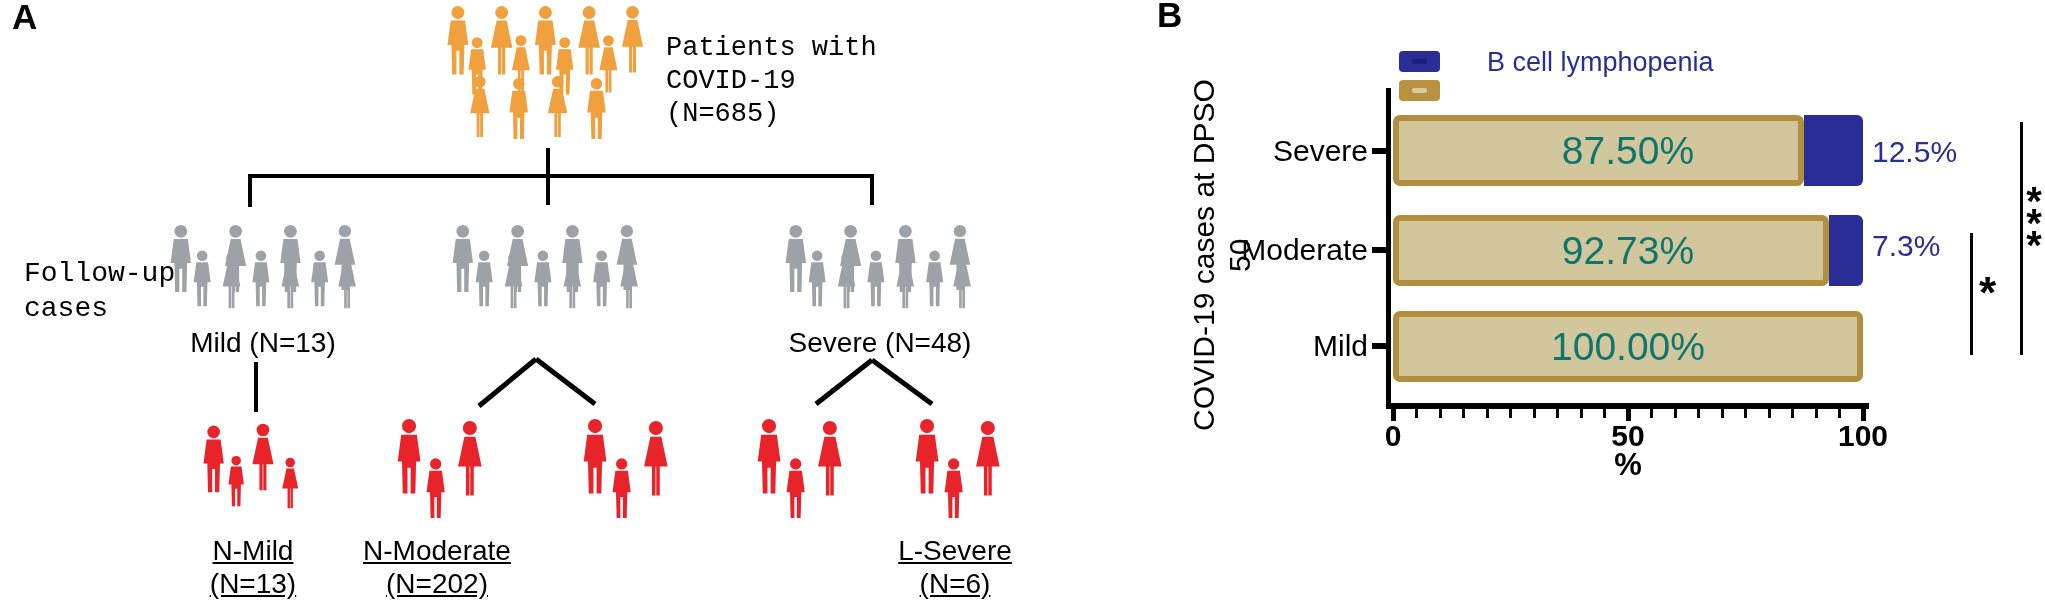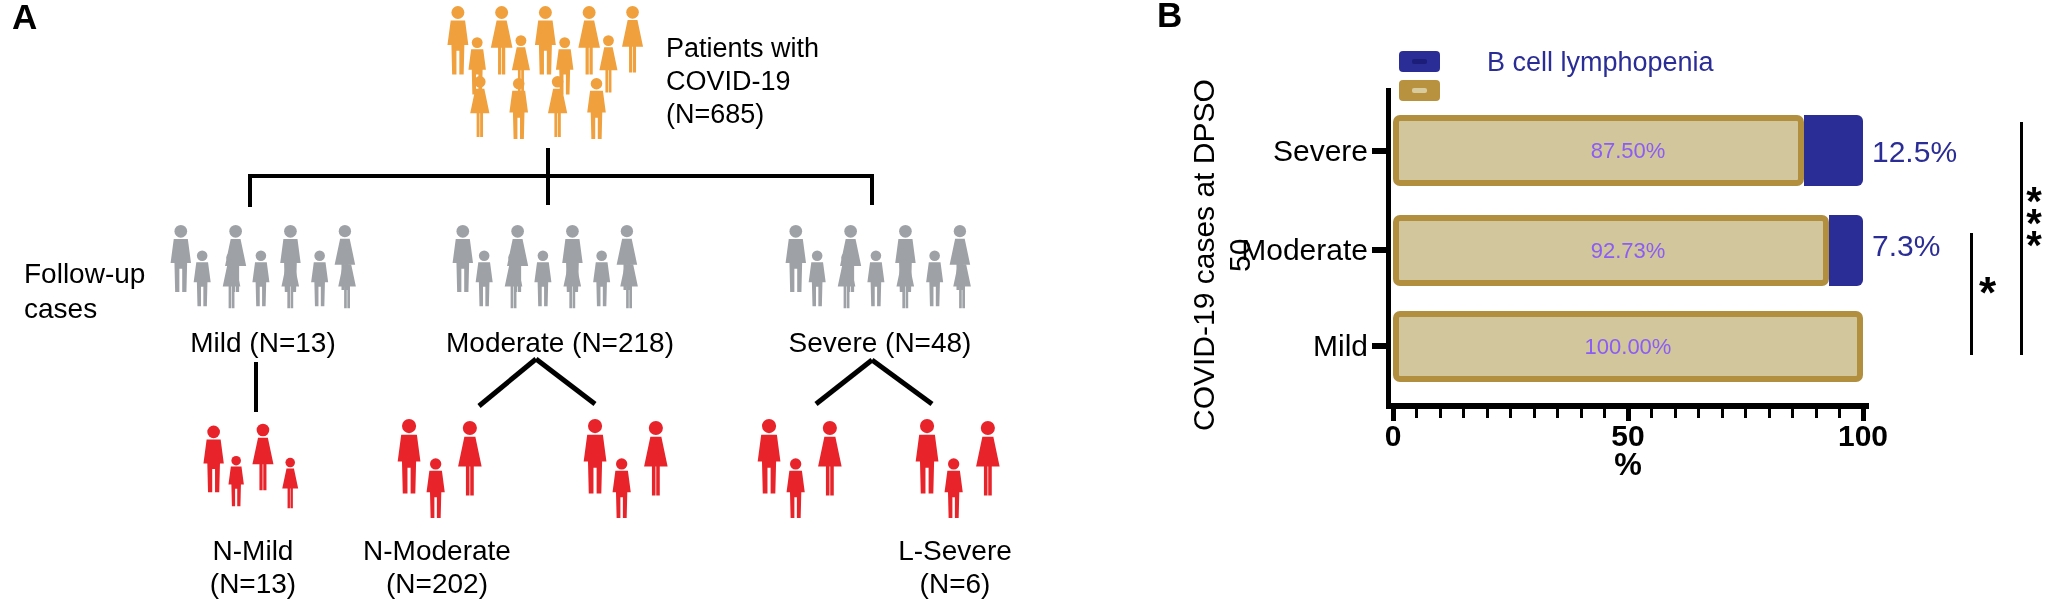--- a/index.html
+++ b/index.html
@@ -1,27 +1,27 @@
 <!DOCTYPE html>
 <html><head>
 <meta charset="utf-8">
 <style>
   html,body{margin:0;padding:0;background:#fff;}
   #canvas{
     position:relative;width:2045px;height:603px;background:#fff;overflow:hidden;
     font-family:"Liberation Sans", sans-serif;color:#000;
   }
   .abs{position:absolute;}
-  .pre{white-space:pre-line;}
+  .pre{white-space:pre-line;font-family:Liberation Mono, monospace;}
   .panel-letter{font-size:35px;font-weight:bold;line-height:38px;}
   
   .a-caption{font-size:27px;line-height:33px;}
   .a-side{font-size:28px;line-height:35px;}
   .tier2{font-size:28px;line-height:30px;text-align:center;}
-  .tier3{font-size:28px;line-height:33px;text-align:center;white-space:pre-line;}
+  .tier3{font-size:28px;line-height:33px;text-align:center;white-space:pre-line;text-decoration:underline;}
   .conn{background:#000;}
   .orange{color:#F0A03C;}
   .gray{color:#9EA2A6;}
   .redppl{color:#E8232A;}
   svg.crowd{display:block;overflow:visible;}
   
   .ytitle{
     font-size:30px;writing-mode:vertical-rl;transform:rotate(180deg);
     text-align:center;line-height:36px;
   }
@@ -30,21 +30,21 @@
   .lg-red{color:#E33236;}
   .swatch{width:41px;height:21px;border-radius:4px;}
   .swatch .dash{position:absolute;left:13px;top:8px;width:15px;height:5px;border-radius:2px;}
   .axis{background:#000;}
   .cat-label{font-size:30px;line-height:30px;text-align:right;}
   .cat-tick{background:#000;height:6px;width:16px;}
   .bar-tan{
     background:#D2C69C;border:6px solid #B18F3F;border-radius:7px;box-sizing:border-box;
   }
   .bar-blue{background:#2B2D96;border-radius:0 6px 6px 0;}
-  .bar-pct{font-size:22px;line-height:36px;color:#8b5cf6;text-align:center;}
+  .bar-pct{font-size:39px;line-height:36px;color:#0f766e;text-align:center;}
   .seg-pct{font-size:30px;line-height:32px;color:#2B2D96;}
   .xtick-label{font-size:30px;font-weight:bold;line-height:30px;text-align:center;}
   .xlabel{font-size:31px;font-weight:bold;line-height:32px;text-align:center;}
   .sig-line{background:#000;width:3px;}
   .stars{font-size:40px;font-weight:bold;width:18px;line-height:22px;word-break:break-all;text-align:center;}
   .star1{font-size:44px;font-weight:bold;line-height:30px;}
 </style>
 </head>
 <body>
 
@@ -125,21 +125,20 @@
       <use href="#pf" transform="translate(168,0) scale(0.7)"></use>
       <use href="#pm" transform="translate(24,26) scale(0.6)"></use>
       <use href="#pf" transform="translate(54,28) scale(0.6)"></use>
       <use href="#pm" transform="translate(84,26) scale(0.6)"></use>
       <use href="#pf" transform="translate(114,28) scale(0.6)"></use>
       <use href="#pm" transform="translate(144,26) scale(0.6)"></use>
       <use href="#pf" transform="translate(172,28) scale(0.6)"></use>
     </svg>
 
   <div class="abs tier2" style="left:163px;top:328px;width:200px;">Mild (N=13)</div>
-  <div class="abs tier2" style="left:440px;top:328px;width:240px;">Moderate (N=218)</div>
   <div class="abs tier2" style="left:780px;top:328px;width:200px;">Severe (N=48)</div>
 
   <div class="abs conn" style="left:254px;top:362px;width:4px;height:50px;"></div>
   <svg class="abs" style="left:476px;top:356px;" width="122" height="52">
     <line x1="60" y1="3" x2="3" y2="50" stroke="#000" stroke-width="5"></line>
     <line x1="60" y1="3" x2="119" y2="48" stroke="#000" stroke-width="5"></line>
   </svg>
   <svg class="abs" style="left:813px;top:357px;" width="122" height="50">
     <line x1="59" y1="3" x2="3" y2="47" stroke="#000" stroke-width="5"></line>
     <line x1="59" y1="3" x2="119" y2="47" stroke="#000" stroke-width="5"></line>

